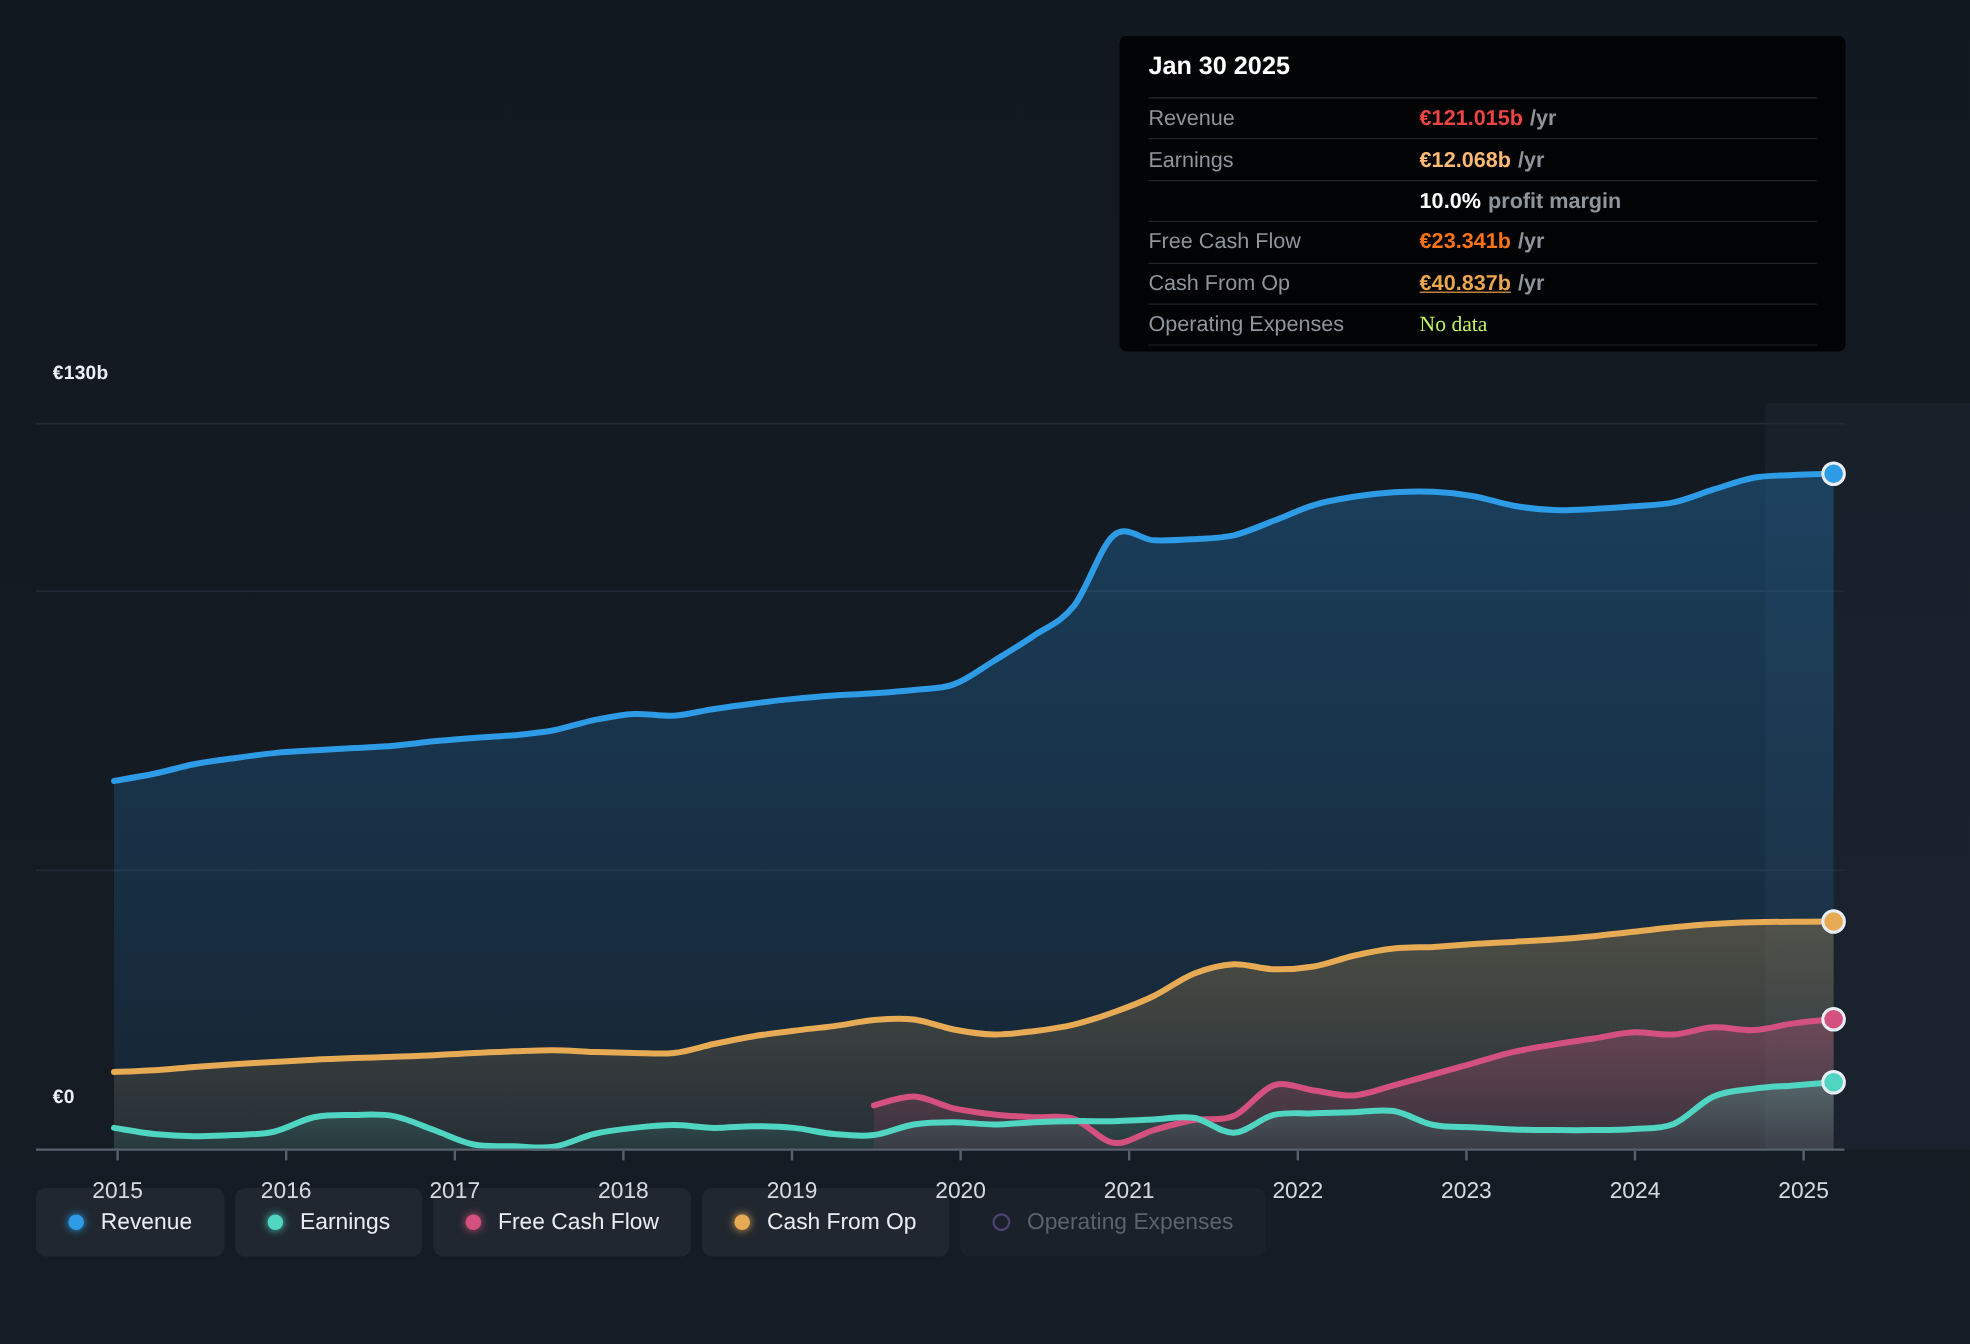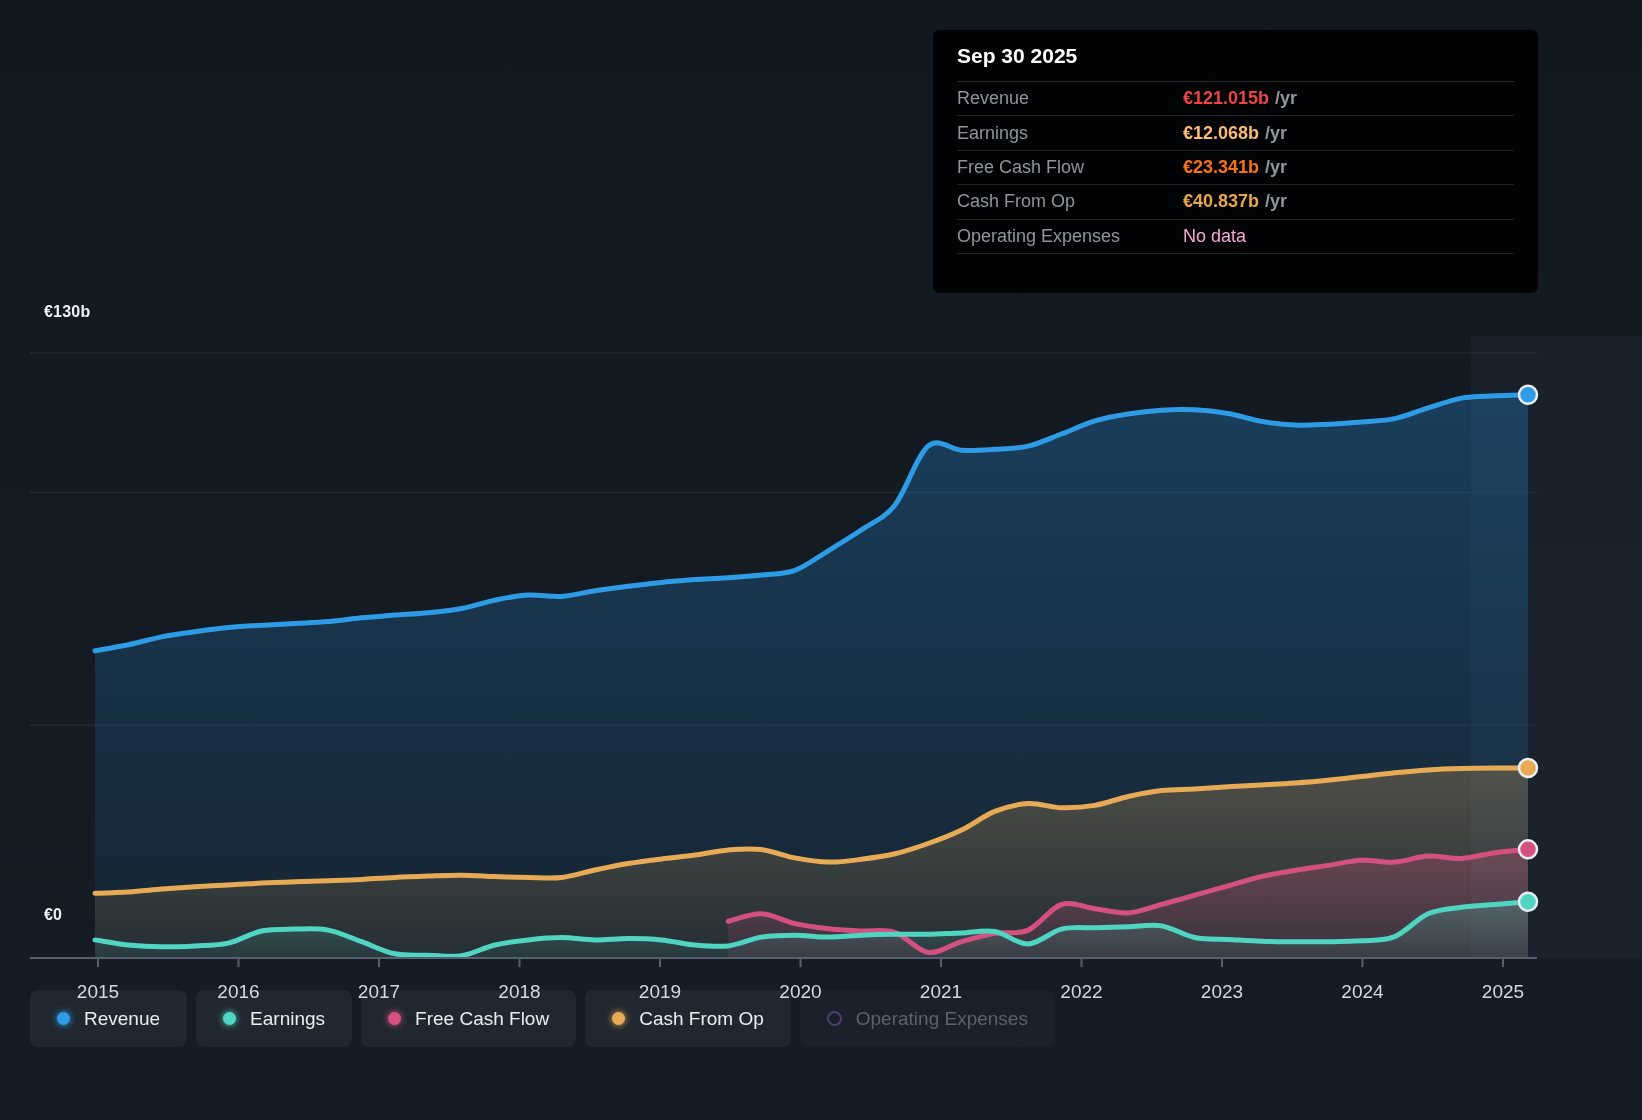--- a/index.html
+++ b/index.html
@@ -90,45 +90,50 @@
       <circle cx="1528" cy="394.8148076923077" r="9" fill="#2e9be6" stroke="#e9eef5" stroke-width="2.5"></circle>
       <circle cx="1528" cy="767.9508846153846" r="9" fill="#e8ab55" stroke="#e9eef5" stroke-width="2.5"></circle>
       <circle cx="1528" cy="849.3745769230769" r="9" fill="#d4517f" stroke="#e9eef5" stroke-width="2.5"></circle>
       <circle cx="1528" cy="901.8373846153846" r="9" fill="#4fd5c2" stroke="#e9eef5" stroke-width="2.5"></circle>
     </svg>
 
   <div class="ylabel" id="ylabel-max">€130b</div>
   <div class="ylabel" id="ylabel-zero">€0</div>
 
   <div id="tooltip">
-    <div class="tt-title">Sep 30 2025</div>
+    <div class="tt-title">Jan 30 2025</div>
 
   <div class="tt-row">
         <span class="tt-label">Revenue</span>
         <span class="tt-value" style="color: #ef4444;">€121.015b</span>
         <span class="tt-suffix">/yr</span>
       </div>
       <div class="tt-row">
         <span class="tt-label">Earnings</span>
         <span class="tt-value" style="color: #fdba74;">€12.068b</span>
         <span class="tt-suffix">/yr</span>
       </div>
       <div class="tt-row">
+        <span class="tt-label"></span>
+        <span class="tt-value" style="color: rgb(255, 255, 255);">10.0%</span>
+        <span class="tt-suffix">profit margin</span>
+      </div>
+      <div class="tt-row">
         <span class="tt-label">Free Cash Flow</span>
         <span class="tt-value" style="color: #f97316;">€23.341b</span>
         <span class="tt-suffix">/yr</span>
       </div>
       <div class="tt-row">
         <span class="tt-label">Cash From Op</span>
-        <span class="tt-value" style="color: rgb(234, 166, 77);">€40.837b</span>
+        <span class="tt-value" style="color: rgb(234, 166, 77); text-decoration: underline;">€40.837b</span>
         <span class="tt-suffix">/yr</span>
       </div>
       <div class="tt-row">
         <span class="tt-label">Operating Expenses</span>
-        <span class="tt-value plain" style="color: #f9a8d4;">No data</span>
+        <span class="tt-value plain" style="color: #bef264; font-family: Liberation Serif, serif;">No data</span>
       </div>
     </div>
 
   <div id="legend">
       <div class="chip">
         <span class="dot" style="background: rgb(46, 155, 230); box-shadow: rgb(46, 155, 230) 0px 0px 7px;"></span>
         <span>Revenue</span>
       </div>
       <div class="chip">
         <span class="dot" style="background: rgb(79, 213, 194); box-shadow: rgb(79, 213, 194) 0px 0px 7px;"></span>

